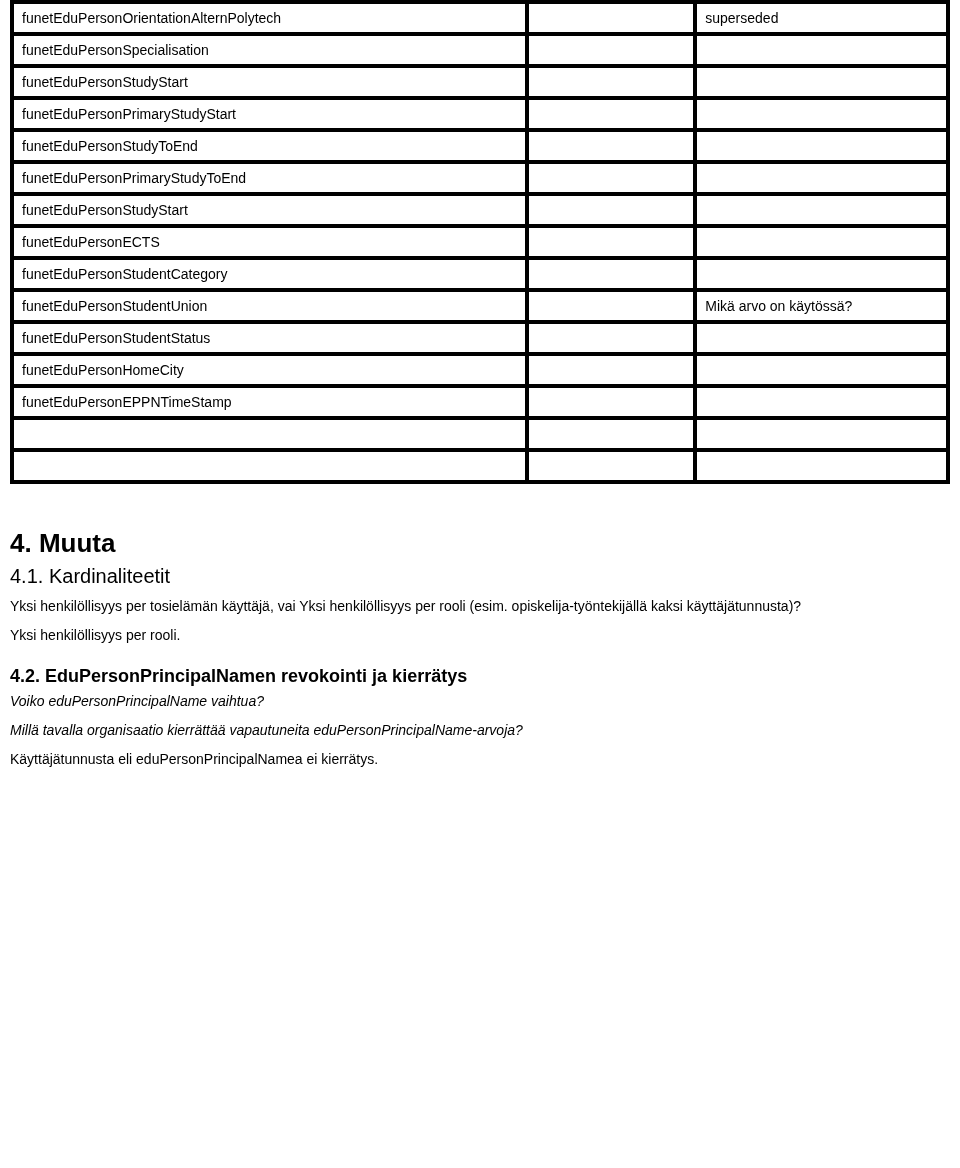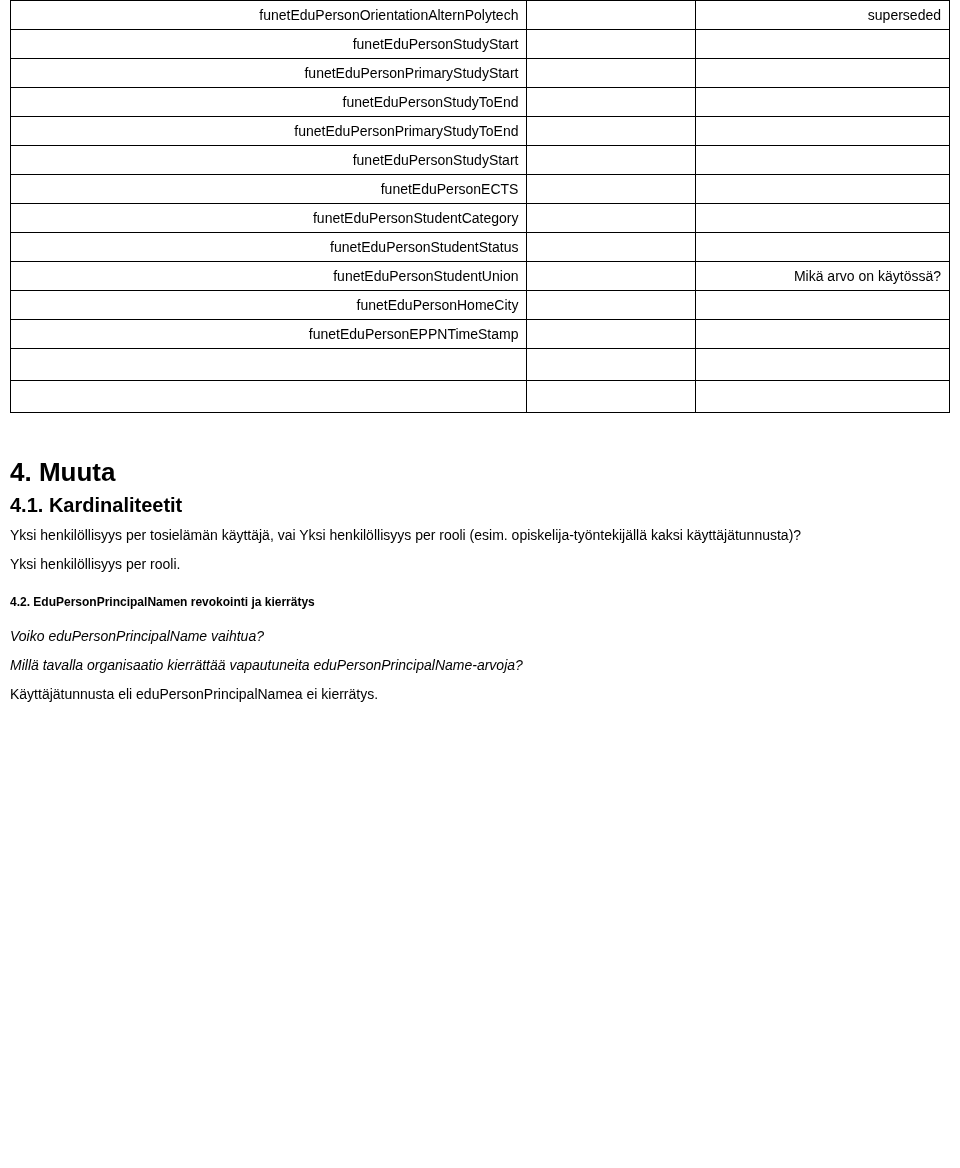--- a/index.html
+++ b/index.html
@@ -18,25 +18,24 @@
     .page-container {
       width: 960px;
       padding: 0 10px 20px 10px;
     }
     table {
       width: 100%;
       border-collapse: collapse;
       margin-bottom: 0;
     }
     table td {
-      border: 1px solid #000000;
+      border: 4px solid #000000;
       padding: 6px 8px;
       vertical-align: top;
       min-height: 28px;
-      text-align: right;
     }
     table td:first-child {
       width: 55%;
     }
     table td:nth-child(2) {
       width: 18%;
     }
     table td:nth-child(3) {
       width: 27%;
     }
@@ -47,27 +46,27 @@
       margin-top: 44px;
       margin-bottom: 6px;
     }
     h2.section-title {
       font-size: 26px;
       font-weight: bold;
       margin-bottom: 4px;
     }
     h3.subsection-title {
       font-size: 20px;
-      font-weight: bold;
+      font-weight: normal;
       margin-bottom: 8px;
     }
     h4.subsubsection-title {
-      font-size: 12px;
+      font-size: 18px;
       font-weight: bold;
-      margin-bottom: 17px;
+      margin-bottom: 4px;
     }
     p.body-text {
       margin-bottom: 8px;
       line-height: 1.5;
     }
     p.italic-text {
       font-style: italic;
       margin-bottom: 8px;
       line-height: 1.5;
     }
@@ -75,20 +74,25 @@
 </head>
 <body>
 
 <div class="page-container">
   <table>
     <tbody id="table-body">
     <tr>
           <td>funetEduPersonOrientationAlternPolytech</td>
           <td></td>
           <td>superseded</td>
+        </tr>
+        <tr>
+          <td>funetEduPersonSpecialisation</td>
+          <td></td>
+          <td></td>
         </tr>
         <tr>
           <td>funetEduPersonStudyStart</td>
           <td></td>
           <td></td>
         </tr>
         <tr>
           <td>funetEduPersonPrimaryStudyStart</td>
           <td></td>
           <td></td>
@@ -112,28 +116,28 @@
           <td>funetEduPersonECTS</td>
           <td></td>
           <td></td>
         </tr>
         <tr>
           <td>funetEduPersonStudentCategory</td>
           <td></td>
           <td></td>
         </tr>
         <tr>
+          <td>funetEduPersonStudentUnion</td>
+          <td></td>
+          <td>Mikä arvo on käytössä?</td>
+        </tr>
+        <tr>
           <td>funetEduPersonStudentStatus</td>
           <td></td>
           <td></td>
-        </tr>
-        <tr>
-          <td>funetEduPersonStudentUnion</td>
-          <td></td>
-          <td>Mikä arvo on käytössä?</td>
         </tr>
         <tr>
           <td>funetEduPersonHomeCity</td>
           <td></td>
           <td></td>
         </tr>
         <tr>
           <td>funetEduPersonEPPNTimeStamp</td>
           <td></td>
           <td></td>

